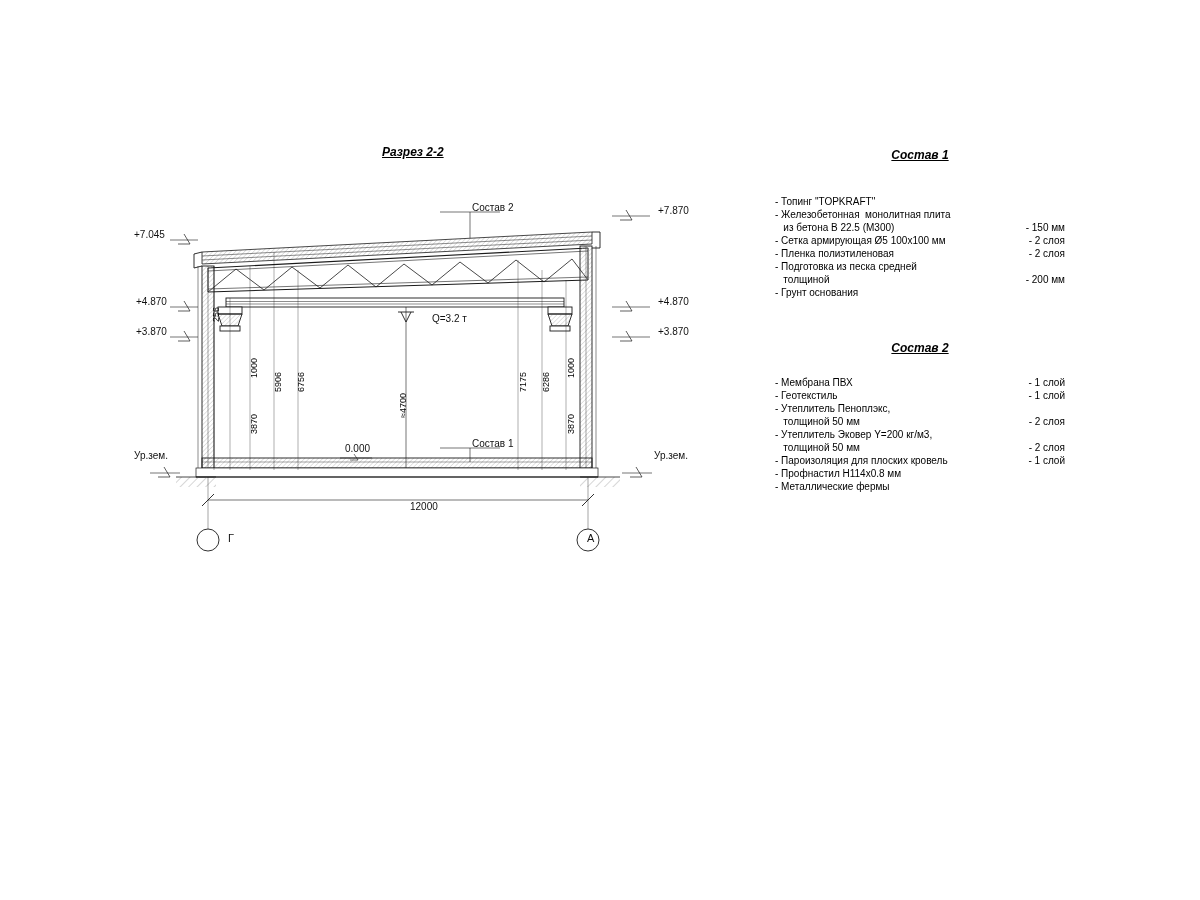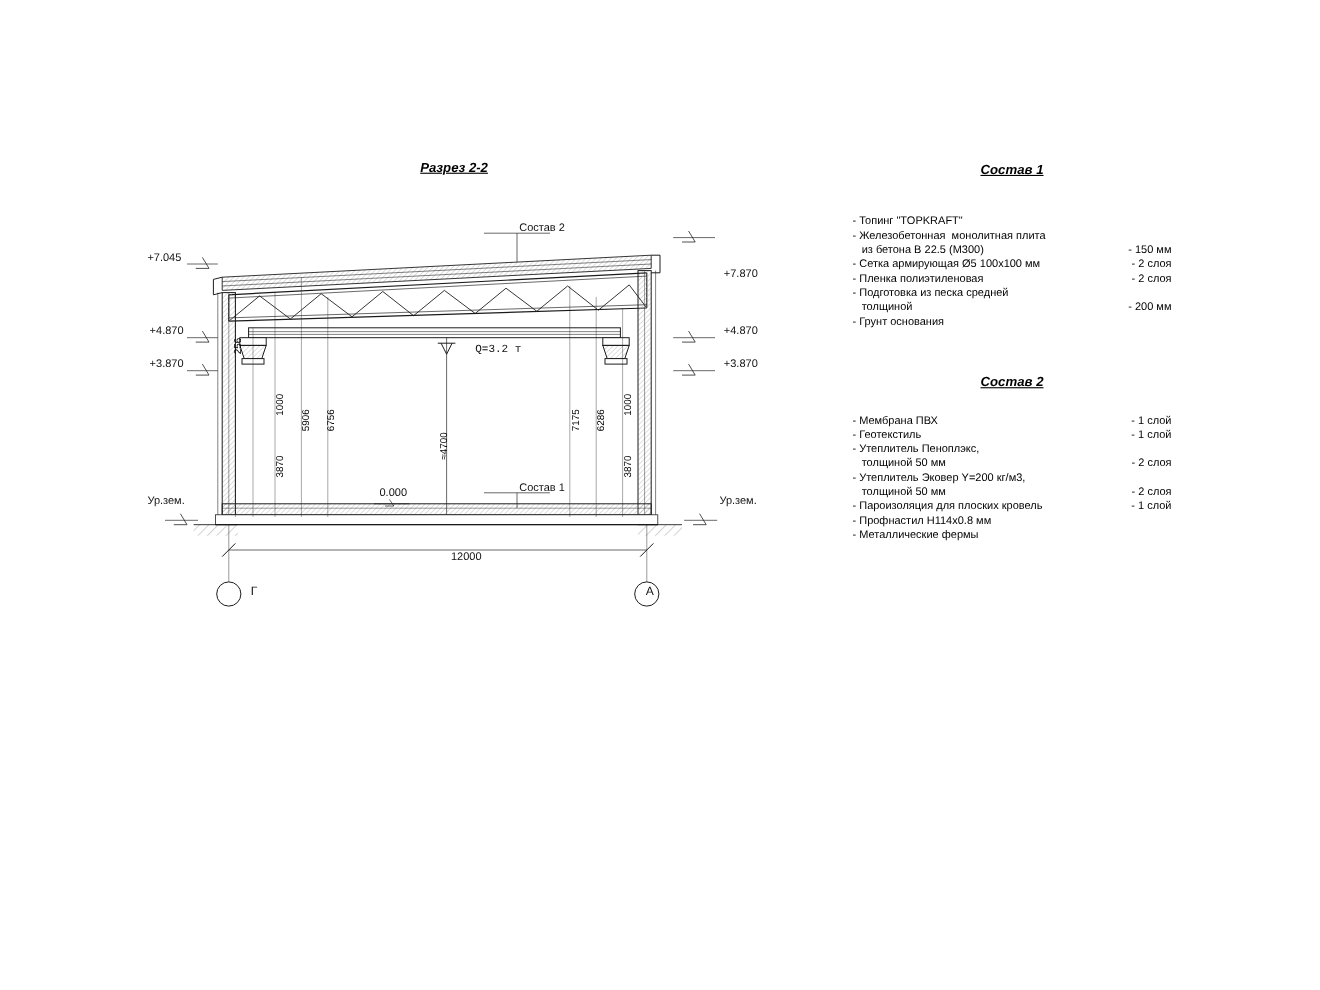--- a/index.html
+++ b/index.html
@@ -181,31 +181,31 @@
       <polyline points="486,161 492,171 480,171" stroke="#1a1a1a" stroke-width="0.7" fill="none"></polyline>
 
       <line x1="482" y1="303" x2="512" y2="303" stroke="#1a1a1a" stroke-width="0.6"></line>
       <polyline points="496,297 502,307 490,307" stroke="#1a1a1a" stroke-width="0.7" fill="none"></polyline>
 
     </g>
   </svg>
 
   <div class="abs txt" style="left:472px; top:202px;">Состав 2</div>
   <div class="abs txt" style="left:472px; top:438px;">Состав 1</div>
-  <div class="abs txt" style="left:432px; top:313px;font-family:Liberation Mono, monospace;">Q=3.2 т</div>
+  <div class="abs txt" style="left:432px; top:313px;">Q=3.2 т</div>
   <div class="abs txt" style="left:345px; top:443px;">0.000</div>
 
   <div class="abs txt" style="left:134px; top:450px;">Ур.зем.</div>
   <div class="abs txt" style="left:654px; top:450px;">Ур.зем.</div>
 
   <div class="abs txt" style="left:134px; top:229px;">+7.045</div>
   <div class="abs txt" style="left:136px; top:296px;">+4.870</div>
   <div class="abs txt" style="left:136px; top:326px;">+3.870</div>
 
-  <div class="abs txt" style="left:658px; top:205px;margin-top:39px;">+7.870</div>
+  <div class="abs txt" style="left:658px; top:205px;">+7.870</div>
   <div class="abs txt" style="left:658px; top:296px;">+4.870</div>
   <div class="abs txt" style="left:658px; top:326px;">+3.870</div>
 
   <div class="abs vert" style="left:211px; top:322px;">256</div>
   <div class="abs vert" style="left:249px; top:378px;">1000</div>
   <div class="abs vert" style="left:249px; top:434px;">3870</div>
   <div class="abs vert" style="left:273px; top:392px;">5906</div>
   <div class="abs vert" style="left:296px; top:392px;">6756</div>
 
   <div class="abs vert" style="left:398px; top:418px;">≈4700</div>

